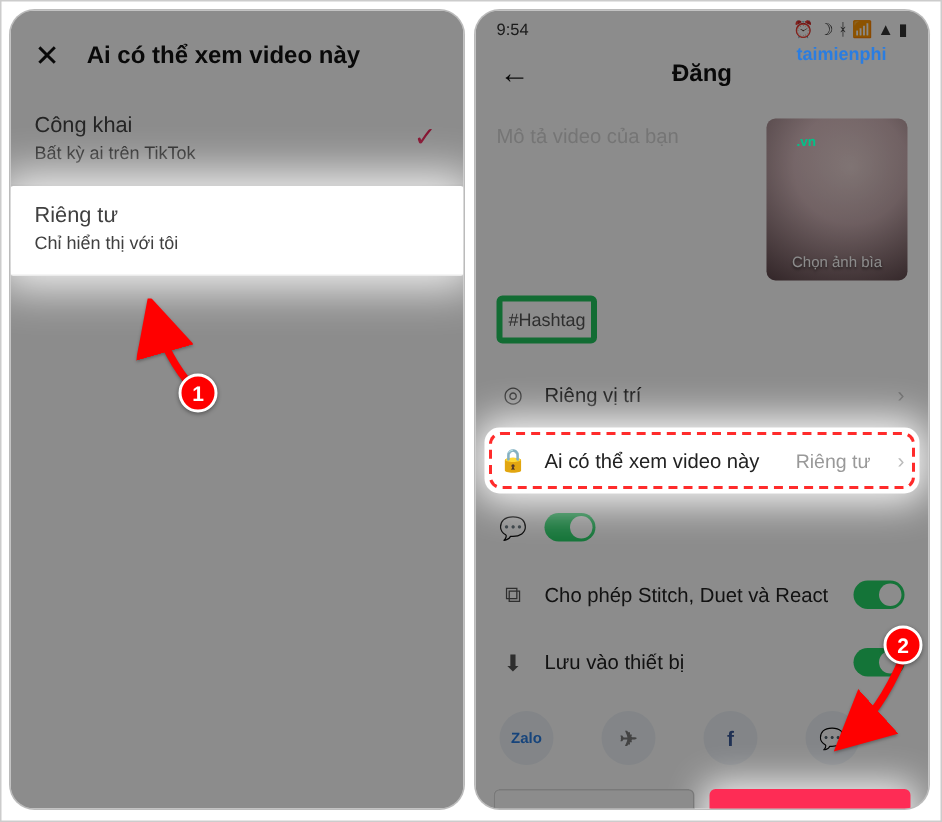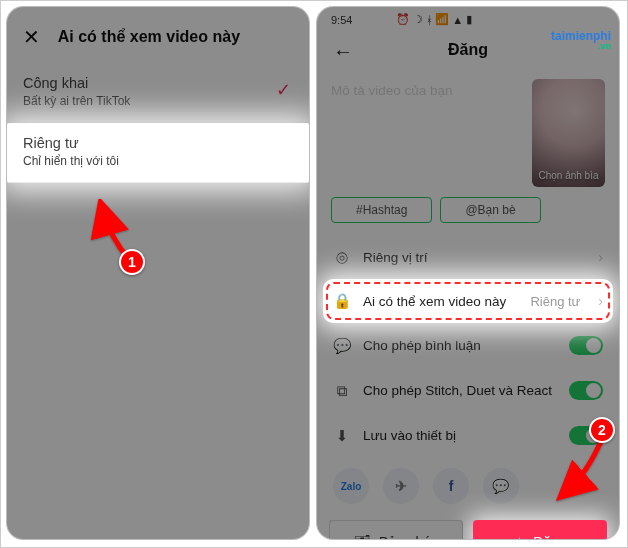--- a/index.html
+++ b/index.html
@@ -14,50 +14,50 @@
   .p1-header { display:flex; align-items:center; gap:18px; padding: 18px 16px 14px; }
   .p1-header .close { font-size: 20px; font-weight: 300; color:#111; }
   .p1-title { font-size: 16px; font-weight: 600; color:#111; }
   .opt { padding: 12px 16px 14px; border-bottom: 1px solid rgba(0,0,0,.08); position: relative; }
   .opt .main { font-size: 14.5px; color:#404040; margin-bottom: 3px; }
   .opt .sub { font-size: 12px; color:#404040; }
   .p1-check { position:absolute; right:18px; top:16px; color:#ee1d52; font-size:18px; }
   .opt-highlight { position: relative; z-index: 10; background:#fff; border-radius:2px; box-shadow: 0 0 30px 8px rgba(255,255,255,.9); }
 
   
-  .statusbar { display:flex; align-items:center; padding: 6px 14px 2px; font-size:11px; color:#333;gap:44px; }
+  .statusbar { display:flex; justify-content:space-between; align-items:center; padding: 6px 14px 2px; font-size:11px; color:#333;gap:44px; }
   .sb-icons { display:flex; gap:3px; align-items:center; font-size:11px; }
   .p2-header { display:flex; align-items:center; justify-content: space-between; padding: 10px 16px; }
   .p2-back { font-size:20px; color:#111; }
   .p2-title { font-size:16px; font-weight:600; color:#111; }
-  .wm { position:absolute; top:22px; right:8px; z-index:20; font-size:12px; font-weight:700; }
+  .wm { position:absolute; top:22px; right:28px; z-index:20; font-size:12px; font-weight:700; }
   .wm .w1 { color:#2a7de1; }
-  .wm .w2 { color:#00c389; font-size:9px; display:block; text-align:right; line-height:.7; }
+  .wm .w2 { color:#00c389; font-size:9px; display:block; text-align:left; line-height:.7;margin-top:48px; }
 
   .desc-row { display:flex; gap:10px; padding: 8px 14px 6px; }
   .desc-text { flex:1; font-size:13.5px; color:#d6d6d6; padding-top:4px; }
-  .thumb { width:73px; height:108px; border-radius:6px; background: radial-gradient(circle at 60% 30%, #f8e0df 0%, #dcbcc0 40%, #5b4146 100%); position:relative; overflow:hidden;}
+  .thumb { width:94px; height:108px; border-radius:6px; background: radial-gradient(circle at 60% 30%, #f8e0df 0%, #dcbcc0 40%, #5b4146 100%); position:relative; overflow:hidden;}
   .thumb::after{content:""; position:absolute; inset:0; background:linear-gradient(135deg,rgba(255,255,255,.1),rgba(0,0,0,.15));}
   .thumb-label { position:absolute; bottom:6px; left:0; right:0; text-align:center; color:#fff; font-size:10px; text-shadow:0 1px 2px rgba(0,0,0,.6); z-index:2;}
 
   .chips { display:flex; gap:8px; padding: 4px 14px 12px; }
-  .chip { border:1px solid #22c55e; border-radius:4px; padding:5px 24px; font-size:12px; color:#555; background:#fff; }
+  .chip { border:4px solid #22c55e; border-radius:4px; padding:5px 4px; font-size:12px; color:#555; background:#fff; }
 
   .row { display:flex; align-items:center; gap:12px; padding: 13px 16px; font-size:13.5px; color:#222; position:relative; }
   .row .ico { width:18px; color:#555; font-size:15px; text-align:center; }
   .row .label { flex:1; }
   .row .rval { color:#999; font-size:13px; margin-right:6px; }
   .row .chev { color:#bbb; font-size:14px; }
   .toggle { width:34px; height:19px; border-radius:20px; background:#25d366; position:relative; }
   .toggle::after{content:"";position:absolute;right:2px;top:2px;width:15px;height:15px;border-radius:50%;background:#fff;}
 
   .row-hl { position:relative; z-index:10; background:#fff; border-radius:10px; box-shadow: 0 0 26px 6px rgba(255,255,255,.95); margin: 0 6px; padding:13px 10px; }
   .row-hl .dash { position:absolute; inset:3px; border:2px dashed #ff2b2b; border-radius:8px; pointer-events:none; }
 
-  .share { display:flex; gap:14px; padding: 10px 16px 8px; }
+  .share { display:flex; gap:32px; padding: 10px 16px 8px; }
   .scircle { width:36px; height:36px; border-radius:50%; display:flex; align-items:center; justify-content:center; font-size:14px; font-weight:700; }
   .zalo { background:#eef3f8; color:#2a7de1; font-size:10px; }
   .msgr { background:#eef3f8; color:#7a7a7a; }
   .fb { background:#eef3f8; color:#3b5998; }
   .more { background:#eef3f8; color:#555; }
 
   .footer { display:flex; gap:10px; padding: 8px 12px 12px; position:relative; z-index:10; }
   .draft-btn { flex:1; border:1px solid #ddd; border-radius:4px; background:#fff; padding:13px 0; display:flex; align-items:center; justify-content:center; gap:8px; font-size:14px; color:#333; }
   .post-btn { flex:1; border-radius:4px; background:#fe2c55; color:#fff; padding:13px 0; display:flex; align-items:center; justify-content:center; gap:8px; font-size:14px; box-shadow: 0 0 24px 4px rgba(255,255,255,.9); }
   .draft-wrap { position:relative; flex:1;}
@@ -133,40 +133,38 @@
 
     <div class="desc-row">
       <div class="desc-text">Mô tả video của bạn</div>
       <div class="thumb">
         <div class="thumb-label">Chọn ảnh bìa</div>
       </div>
     </div>
 
     <div class="chips">
       <div class="chip">#Hashtag</div>
-      <div class="chip">@Bạn bè</div>
     </div>
 
     <div class="row">
       <span class="ico">◎</span>
       <span class="label">Riêng vị trí</span>
       <span class="chev">›</span>
     </div>
 
     <div class="row row-hl">
       <div class="dash"></div>
       <span class="ico">🔒</span>
       <span class="label">Ai có thể xem video này</span>
       <span class="rval">Riêng tư</span>
       <span class="chev">›</span>
     </div>
 
     <div class="row">
       <span class="ico">💬</span>
-      <span class="label">Cho phép bình luận</span>
       <div class="toggle"></div>
     </div>
 
     <div class="row">
       <span class="ico">⧉</span>
       <span class="label">Cho phép Stitch, Duet và React</span>
       <div class="toggle"></div>
     </div>
 
     <div class="row">

